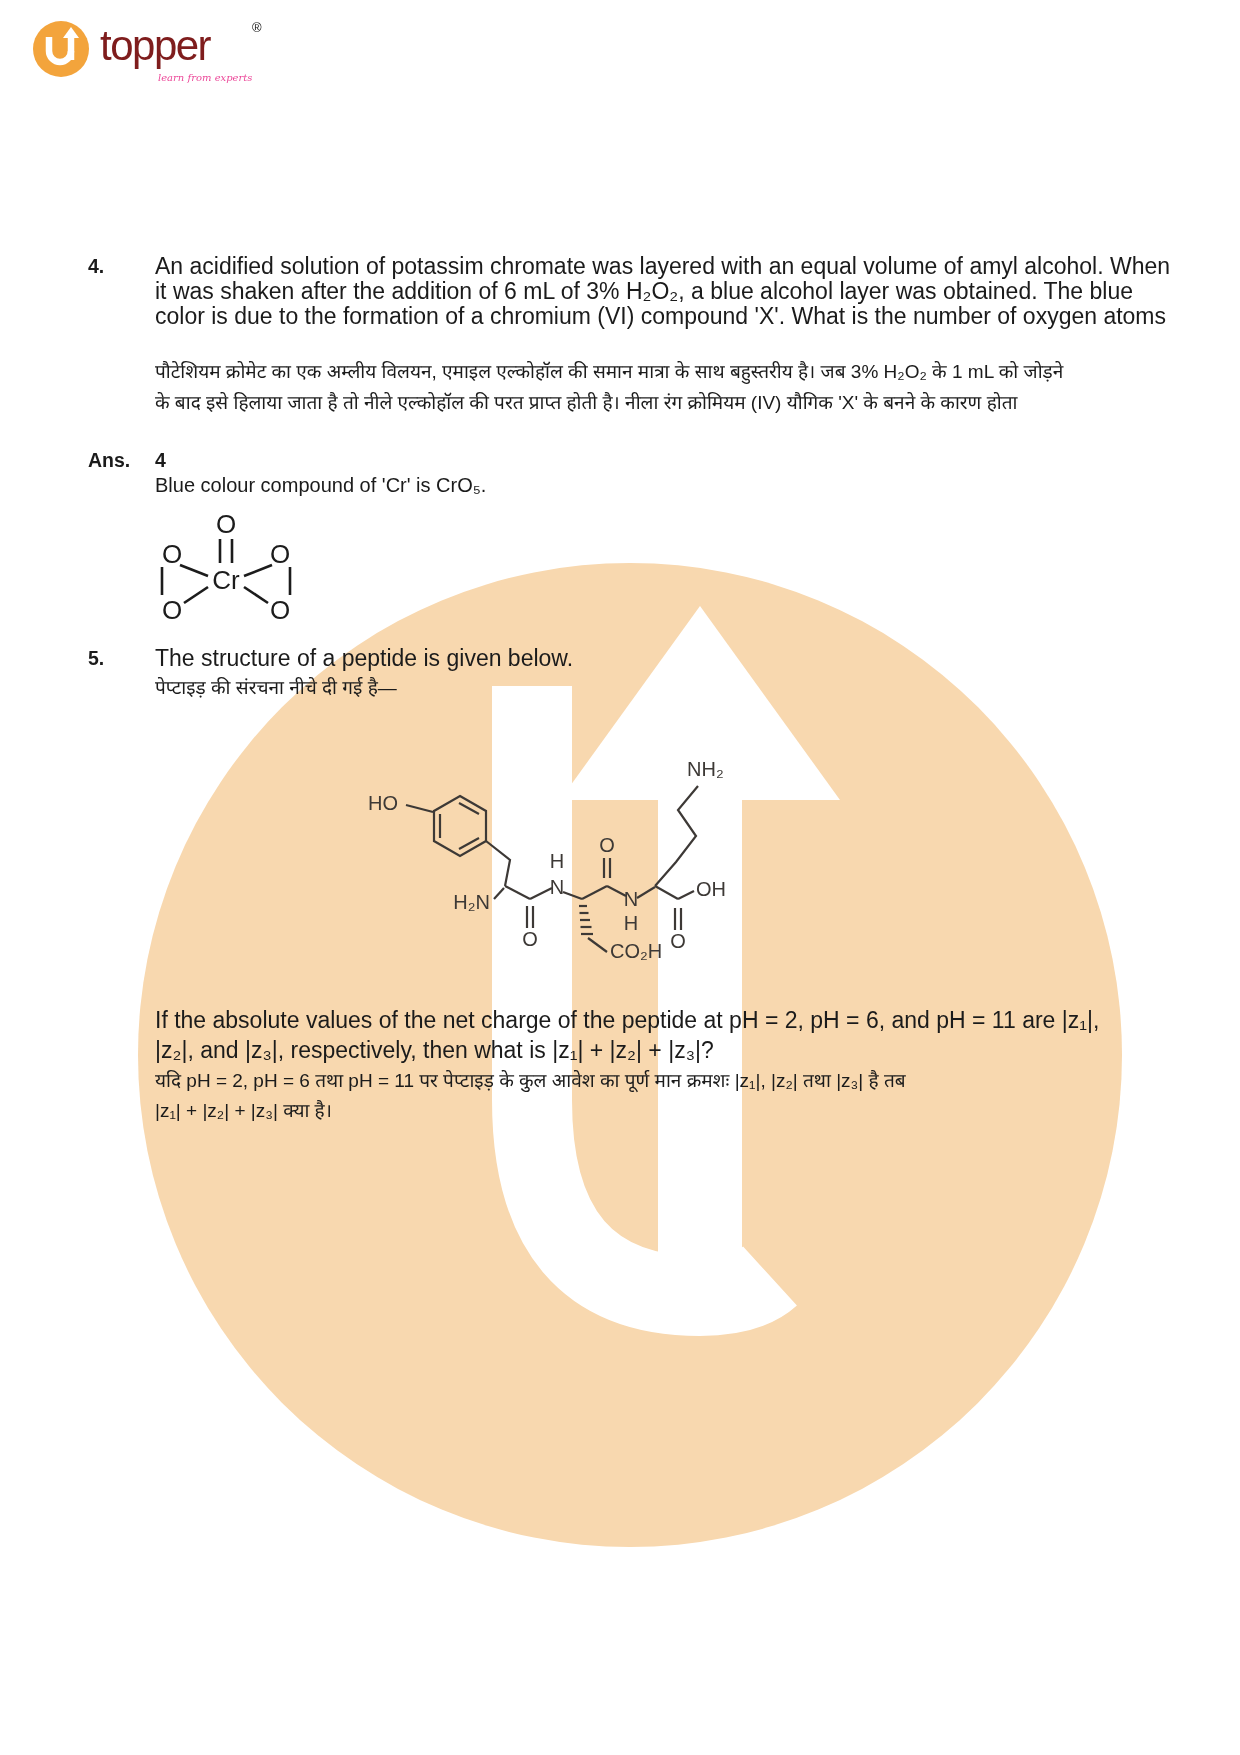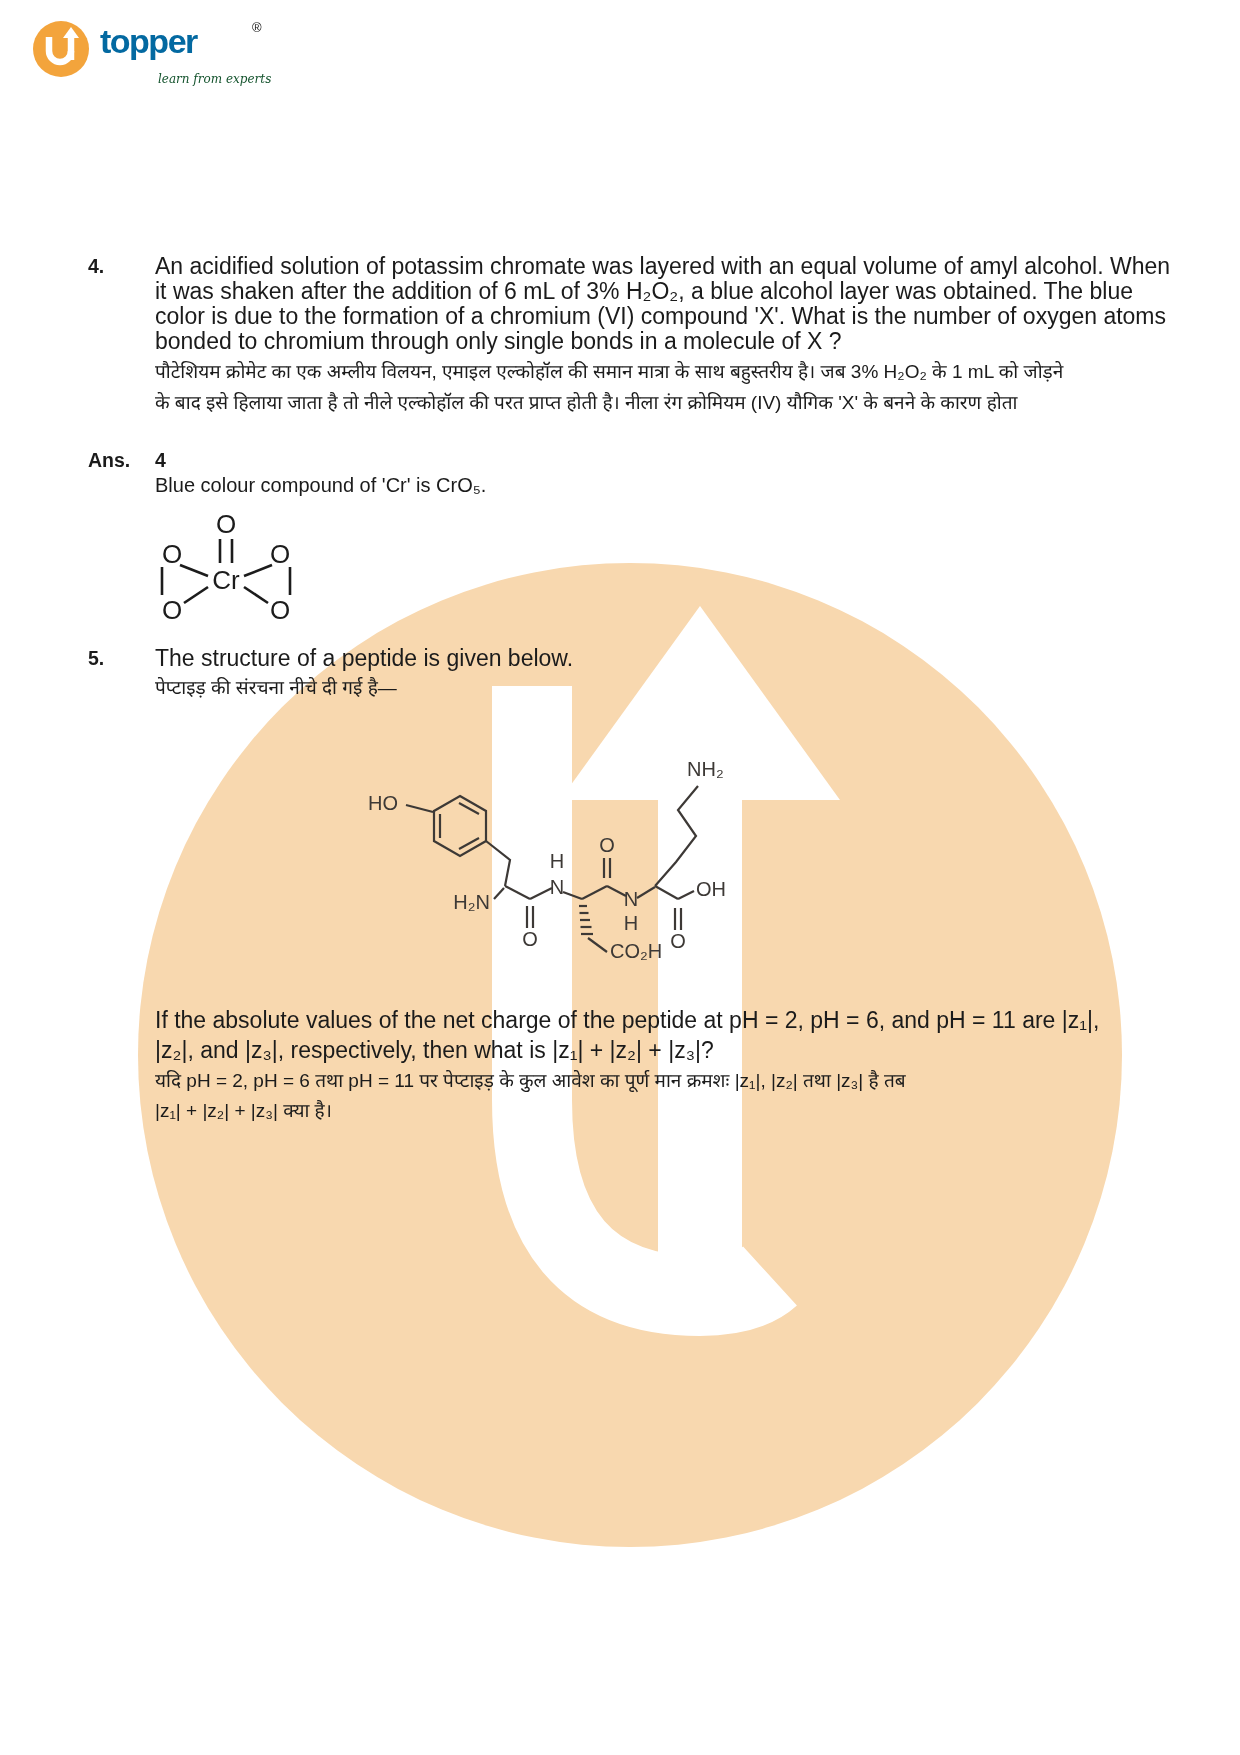--- a/index.html
+++ b/index.html
@@ -11,25 +11,25 @@
   }
   #watermark{position:absolute;left:0;top:0;z-index:0;pointer-events:none;}
   .layer{position:absolute;left:0;top:0;width:100%;height:100%;z-index:1;}
   .line{position:absolute;font-size:23px;white-space:nowrap;line-height:25px;}
   .hindi{font-size:19px;line-height:29px;}
   .qnum{font-weight:bold;font-size:19.5px;}
   .anslbl{font-weight:bold;font-size:19.5px;}
   
   .logo{position:absolute;left:30px;top:16px;width:260px;height:75px;}
   .logo-circle-svg{position:absolute;left:2px;top:4px;}
-  .logo-word{position:absolute;left:70px;top:6px;font-size:34px;font-weight:700;
-    letter-spacing:-1.5px;color:#0369a1;}
+  .logo-word{position:absolute;left:70px;top:6px;font-size:42px;font-weight:400;
+    letter-spacing:-1.5px;color:#7f1d1d;}
   .logo-reg{position:absolute;left:222px;top:4px;font-size:13px;color:#141414;}
-  .logo-tagline{position:absolute;left:128px;top:56px;font-size:12px;
-    font-family:"DejaVu Serif",serif;font-style:italic;color:#14532d;}
+  .logo-tagline{position:absolute;left:128px;top:56px;font-size:10px;
+    font-family:"DejaVu Serif",serif;font-style:italic;color:#ec4899;}
   .struct-svg{position:absolute;}
   svg text{font-family:"Liberation Sans","DejaVu Sans",sans-serif;}
 </style>
 </head>
 <body>
 
 <div id="page">
 
   <svg id="watermark" width="1240" height="1755" viewBox="0 0 1240 1755">
     <circle cx="630" cy="1055" r="492" fill="#F8D8AF"></circle>
@@ -49,21 +49,20 @@
       </svg>
       <span class="logo-word">topper</span>
       <span class="logo-reg">®</span>
       <span class="logo-tagline">learn from experts</span>
     </div>
 
     <div class="line qnum" style="left:88px;top:254px">4.</div>
     <div class="line" style="left:155px;top:254px">An acidified solution of potassim chromate was layered with an equal volume of amyl alcohol. When</div>
     <div class="line" style="left:155px;top:279px">it was shaken after the addition of 6 mL of 3% H₂O₂, a blue alcohol layer was obtained. The blue</div>
     <div class="line" style="left:155px;top:304px">color is due to the formation of a chromium (VI) compound 'X'. What is the number of oxygen atoms</div>
-    <div class="line" style="left:155px;top:329px">bonded to chromium through only single bonds in a molecule of X ?</div>
     <div class="line hindi" style="left:155px;top:357px">पौटेशियम क्रोमेट का एक अम्लीय विलयन, एमाइल एल्कोहॉल की समान मात्रा के साथ बहुस्तरीय है। जब 3% H₂O₂ के 1 mL को जोड़ने</div>
     <div class="line hindi" style="left:155px;top:388px">के बाद इसे हिलाया जाता है तो नीले एल्कोहॉल की परत प्राप्त होती है। नीला रंग क्रोमियम (IV) यौगिक 'X' के बनने के कारण होता</div>
 
     <div class="line anslbl" style="left:88px;top:448px">Ans.</div>
     <div class="line anslbl" style="left:155px;top:448px">4</div>
     <div class="line" style="left:155px;top:473px;font-size:20px">Blue colour compound of 'Cr' is CrO₅.</div>
 
     <svg class="struct-svg" style="left:148px;top:503px" width="165" height="140" viewBox="0 0 165 140">
       <g stroke="#1c1c1c" stroke-width="2.6">
         <line x1="72" y1="36" x2="72" y2="60"></line>

